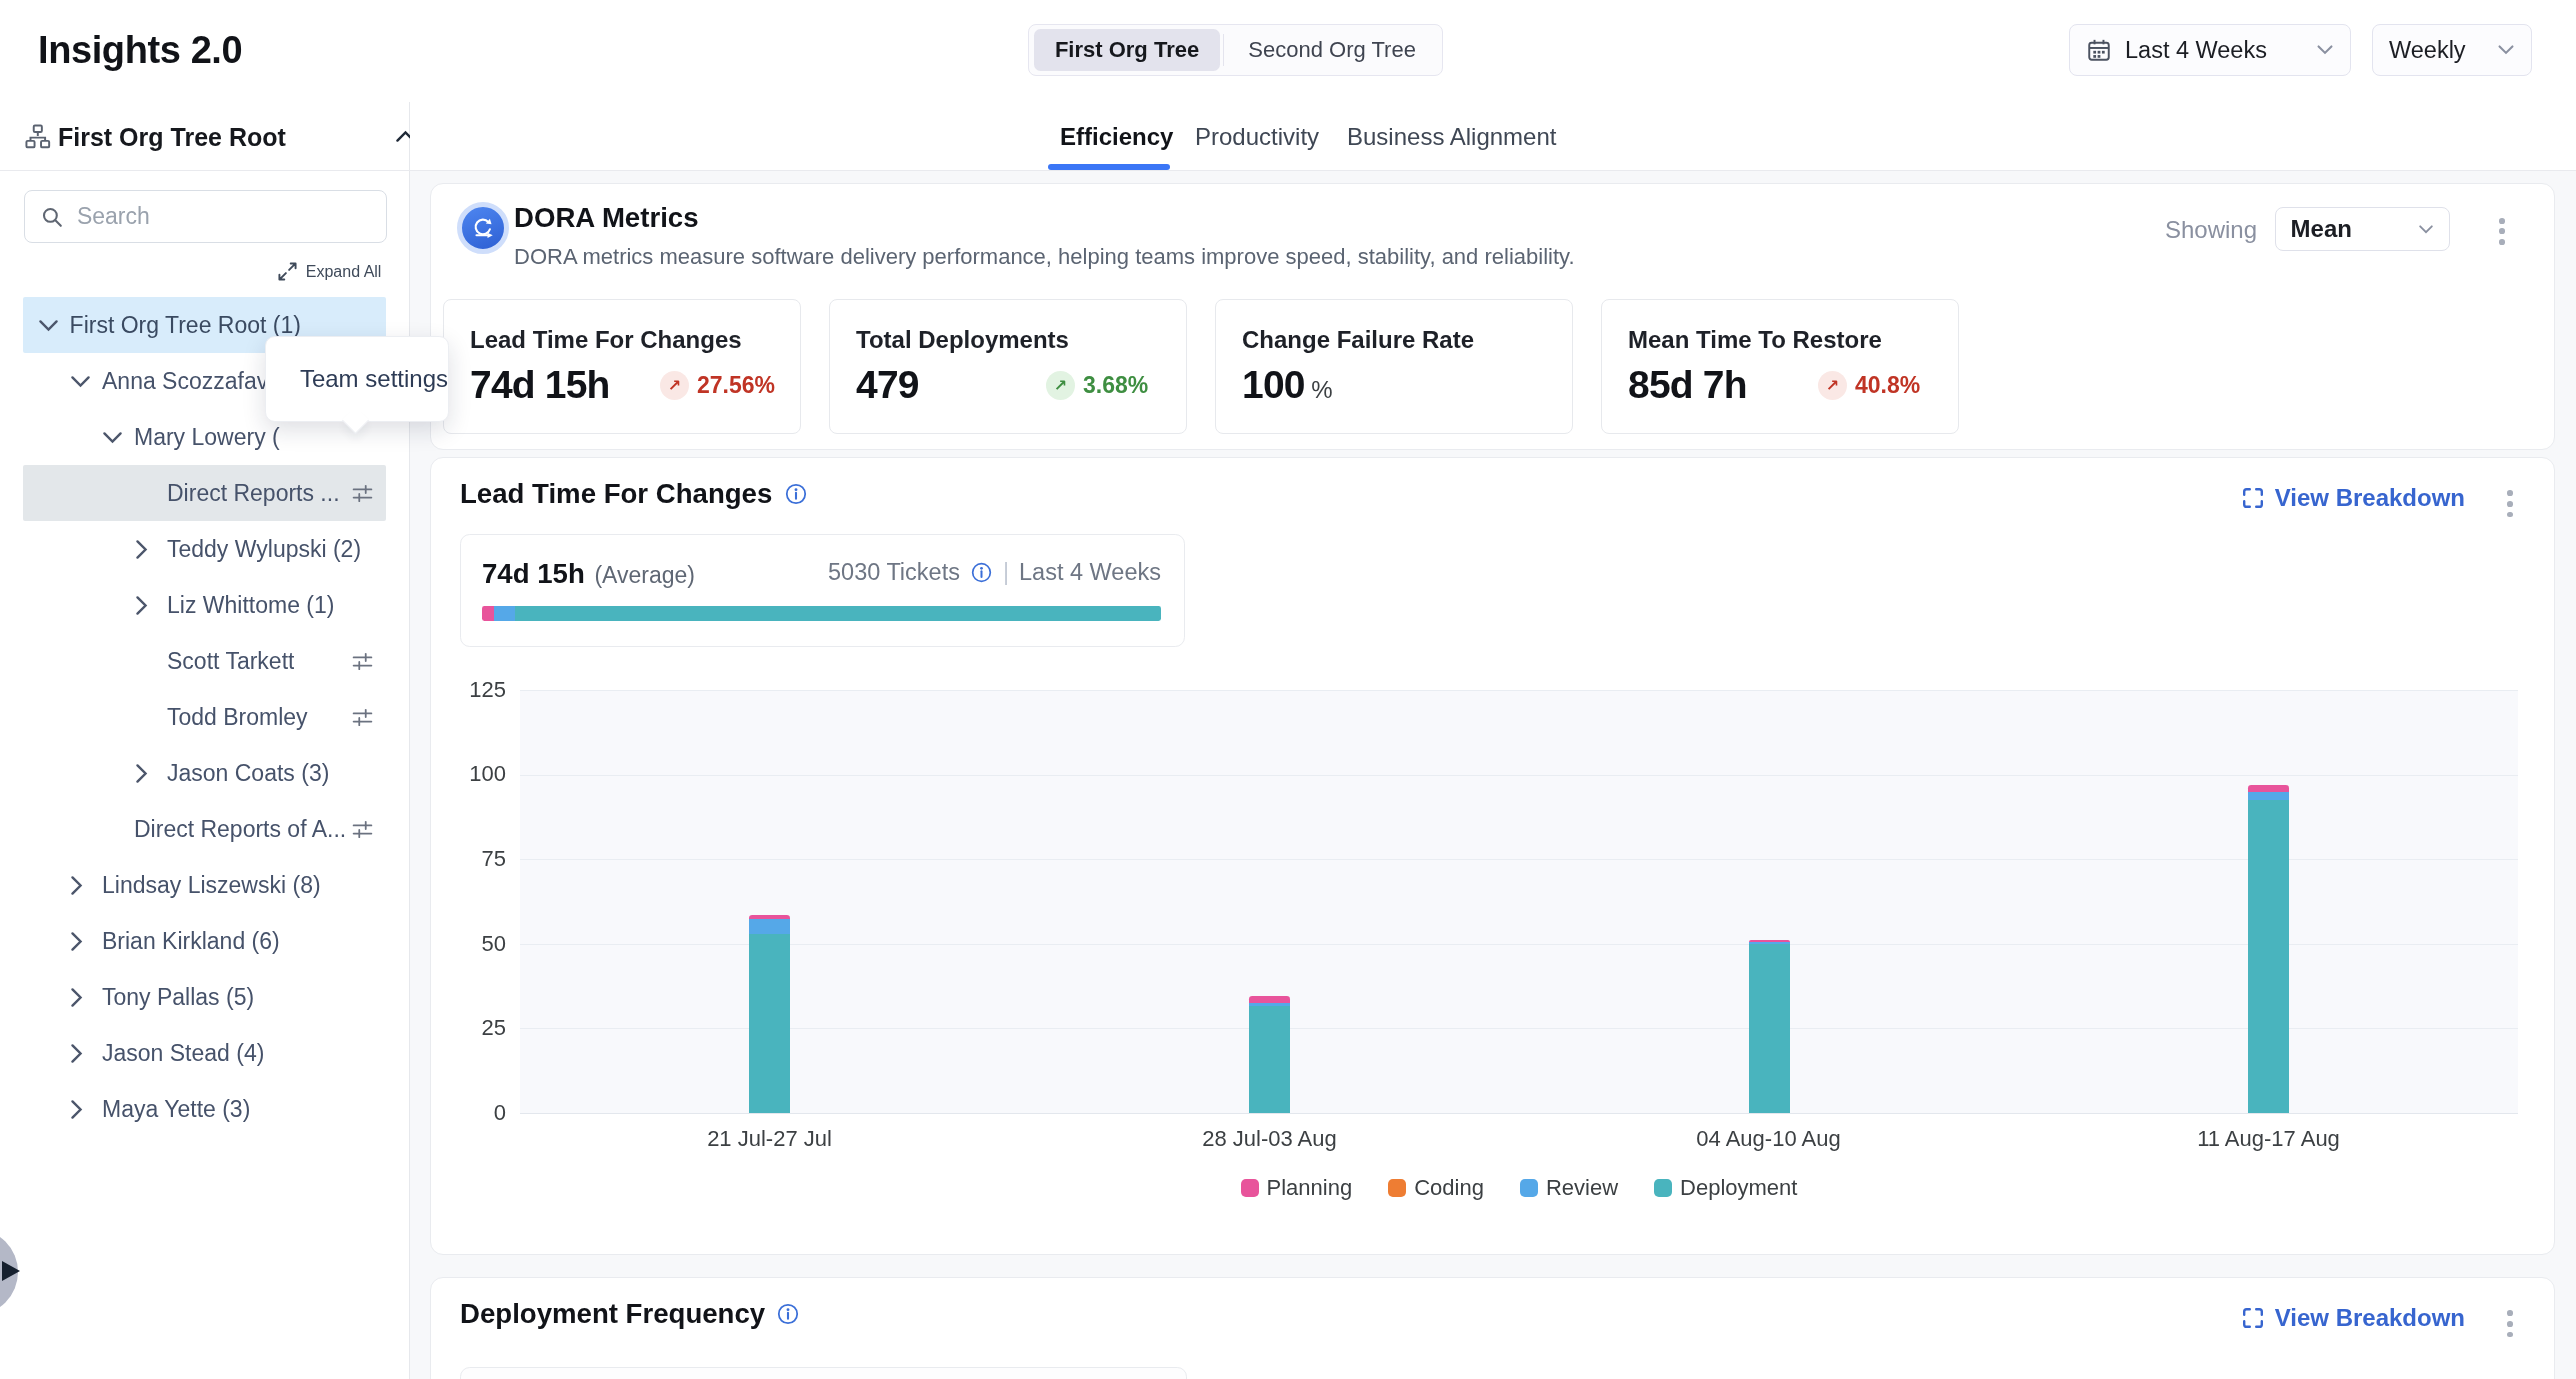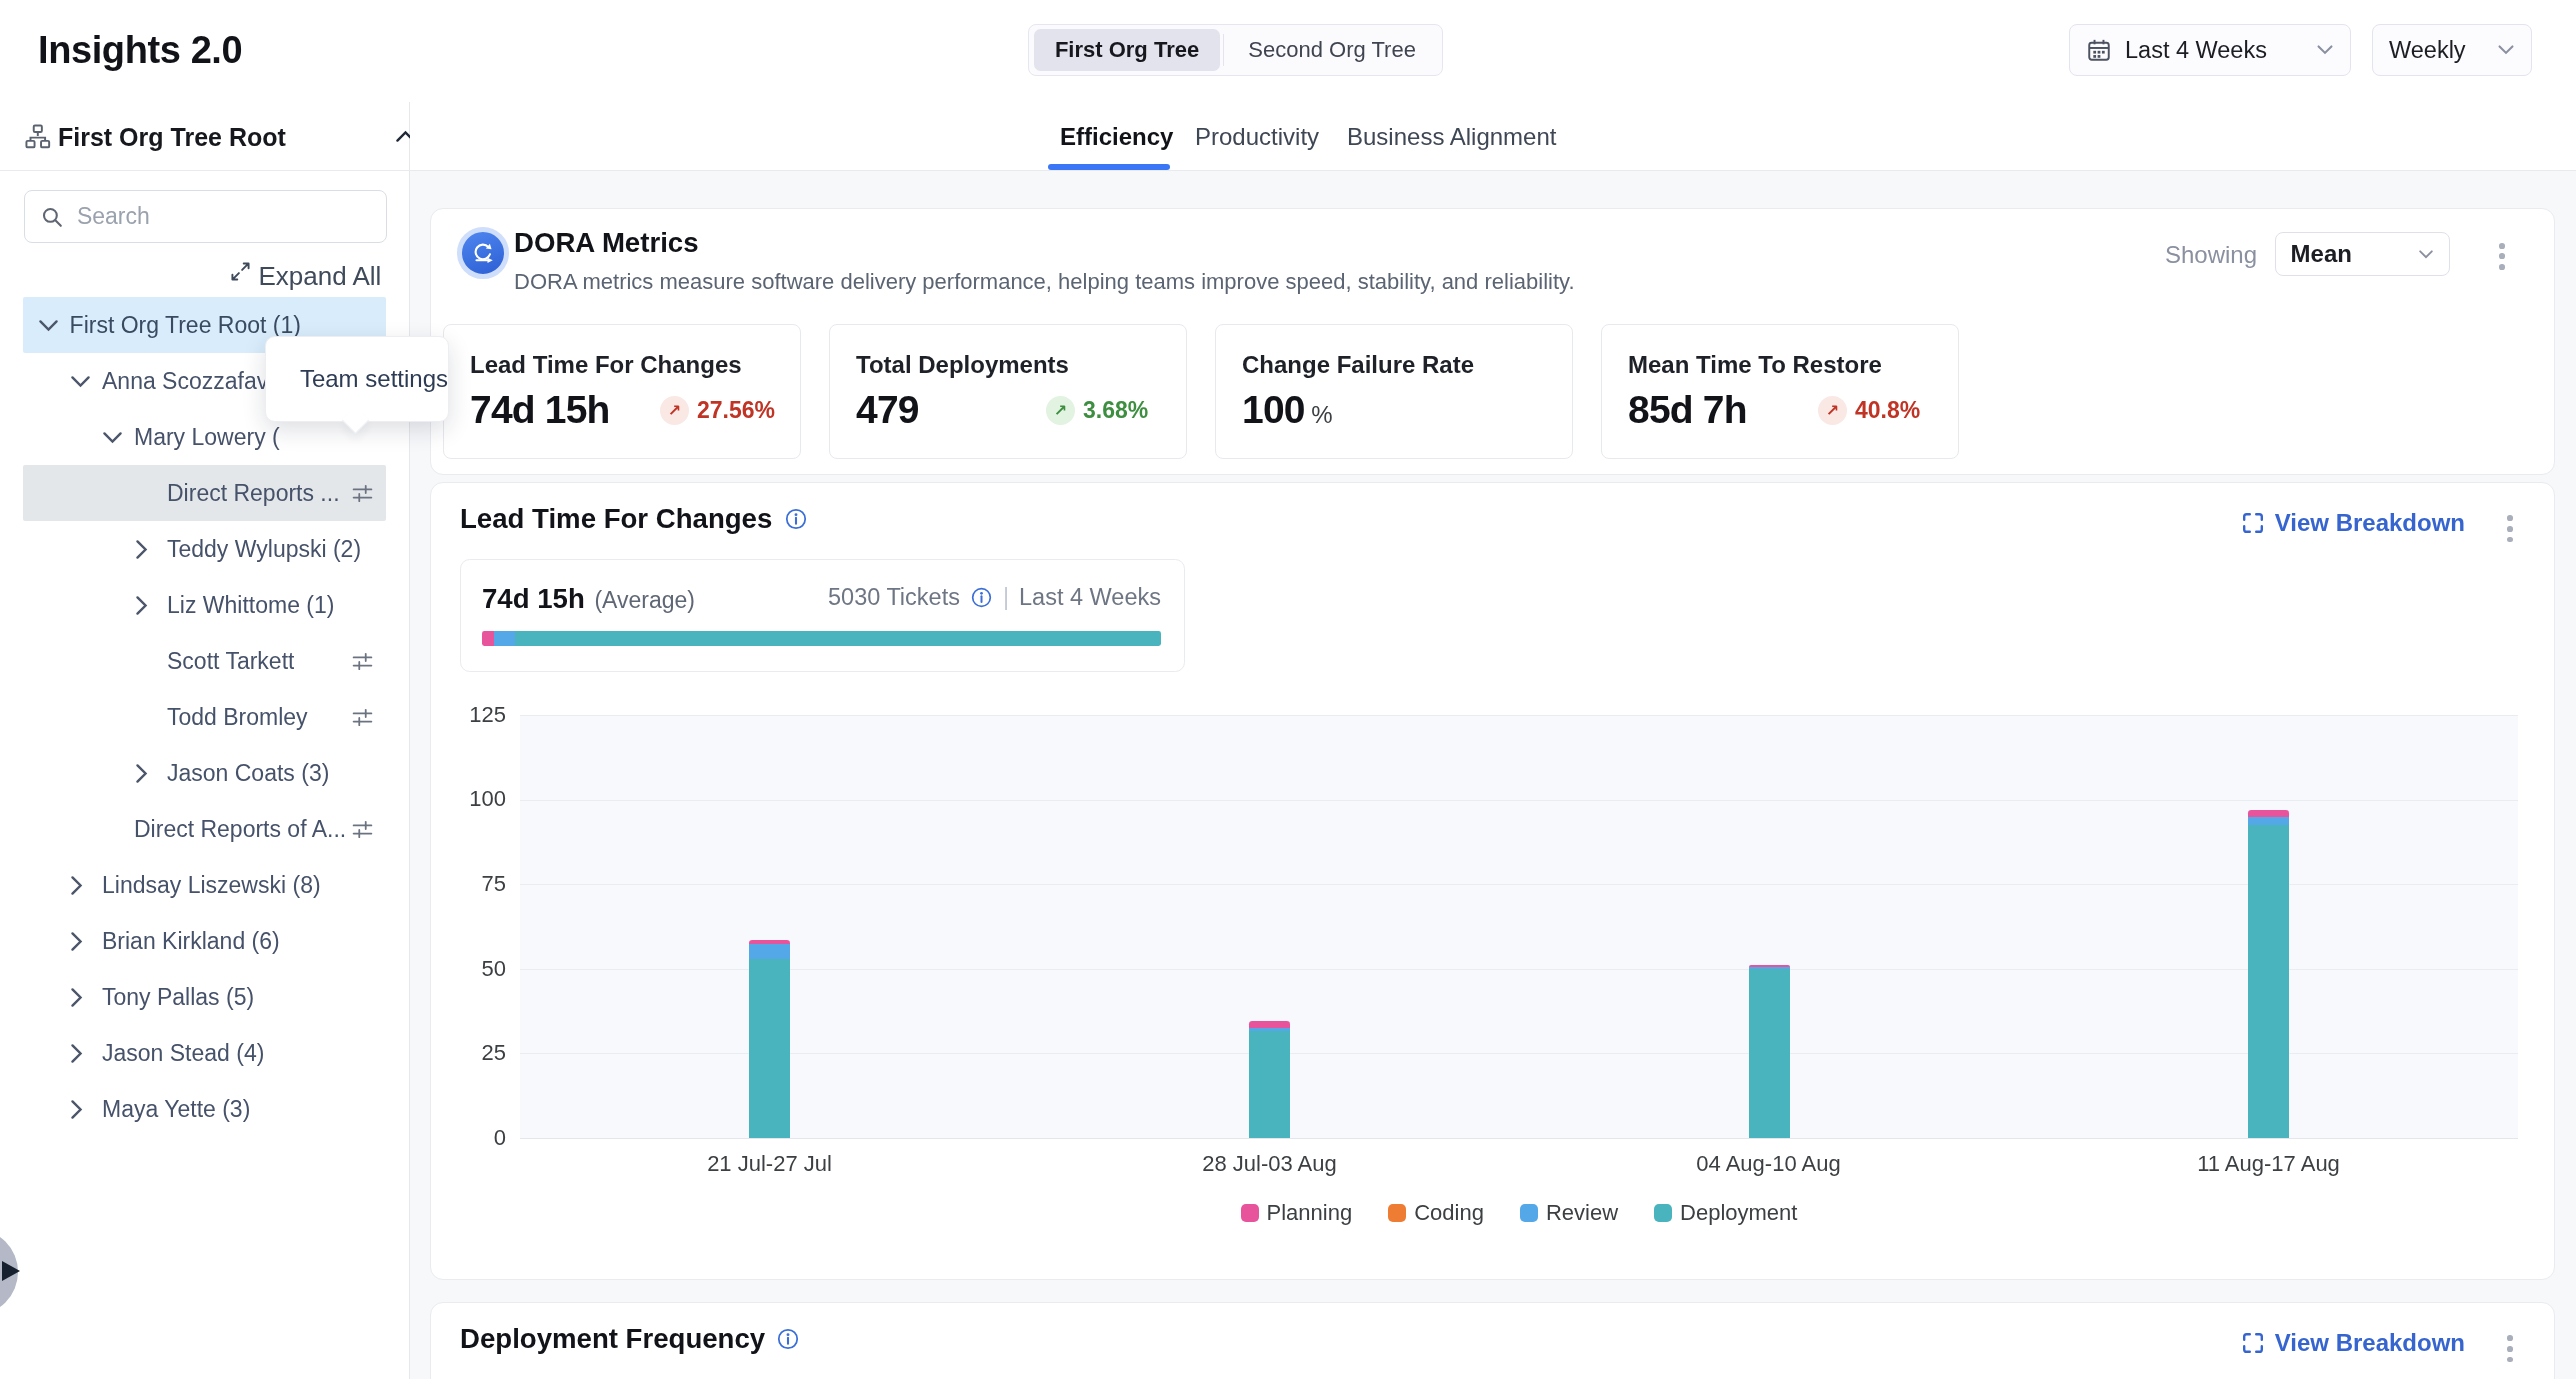--- a/index.html
+++ b/index.html
@@ -26,21 +26,21 @@
   
   .sidebar{position:absolute;left:0;top:102px;width:410px;bottom:0;background:#fff;border-right:0.8px solid #e6e8ec;box-sizing:border-box;}
   .sb-head{position:absolute;left:0;top:0;width:100%;height:68px;border-bottom:0.8px solid #e9eaee;padding-left:32px;}
   .sb-title{position:absolute;left:58px;top:21px;font-size:25px;font-weight:700;color:#16181d;}
   .sb-collapse{position:absolute;right:21px;top:19.5px;width:29px;height:29px;display:flex;align-items:center;justify-content:center;cursor:pointer;}
   .search-box{position:absolute;left:24px;top:88px;width:363px;height:53px;border:0.8px solid #d9dee5;border-radius:8px;
               background:#fff;display:flex;align-items:center;box-sizing:border-box;padding:0 14.6px;gap:11.3px;}
   .search-box input{border:none;outline:none;font-size:23px;flex:1;color:#16181d;background:transparent;
                     font-family:"Liberation Sans","DejaVu Sans",sans-serif;}
   .search-box input::placeholder{color:#9aa2ad;}
-  .expand-all{position:absolute;right:27.6px;top:159px;display:flex;align-items:flex-start;gap:8px;font-size:26px;color:#3f4a5a;cursor:pointer;}
+  .expand-all{position:absolute;right:27.6px;top:159px;display:flex;align-items:center;gap:8px;font-size:16px;color:#3f4a5a;cursor:pointer;}
   .org-tree{position:absolute;left:0;top:195px;right:0;}
   .tree-row{margin:0 23px;height:56px;display:flex;align-items:center;border-radius:2px;box-sizing:border-box;cursor:pointer;}
   .tree-row.selected{background:#d8ecfb;}
   .tree-row.hover{background:#e3e7ea;}
   .chev-slot{width:32px;flex:0 0 32px;display:flex;align-items:center;}
   .tree-label{font-size:23px;color:#46526a;white-space:nowrap;overflow:hidden;}
   .tree-row.selected .tree-label{color:#3a4a61;}
   .sliders{margin-left:auto;margin-right:13px;display:flex;cursor:pointer;}
 
   
@@ -50,21 +50,21 @@
   .tooltip-caret{position:absolute;left:80px;bottom:-9px;width:18px;height:18px;background:#fff;transform:rotate(45deg);
                  border-right:0.8px solid #eceef2;border-bottom:0.8px solid #eceef2;box-shadow:4.9px 4.9px 8px rgba(20,30,60,.05);}
 
   
   .main-bg{position:absolute;left:410px;top:170px;right:0;bottom:0;background:#f7f8fa;}
   .tabbar{position:absolute;left:410px;top:102px;right:0;height:68px;background:#fff;border-bottom:0.8px solid #e9eaee;}
   .tab{position:absolute;top:21px;font-size:24px;color:#3f4754;cursor:pointer;}
   .tab.active{font-weight:700;color:#111318;}
   .tab-underline{position:absolute;left:638px;top:62px;width:122px;height:5.7px;border-radius:3.2px;background:#3b76f6;}
 
-  .panel{position:absolute;background:#fff;border:0.8px solid #e9ebef;border-radius:13px;box-sizing:border-box;margin-top:25px;}
+  .panel{position:absolute;background:#fff;border:0.8px solid #e9ebef;border-radius:13px;box-sizing:border-box;}
   .panel-dora{left:430px;top:183px;width:2125px;height:267px;}
   .panel-lead{left:430px;top:457px;width:2125px;height:798px;}
   .panel-deploy{left:430px;top:1277px;width:2125px;height:178px;}
 
   
   .dora-icon{position:absolute;left:26px;top:18px;width:42px;height:42px;border-radius:50%;
              background:linear-gradient(160deg,#4e86f0,#2d5fd3);border:5.7px solid #cfdefb;display:flex;align-items:center;justify-content:center;}
   .dora-title{position:absolute;left:83px;top:18px;font-size:27.6px;font-weight:700;color:#111318;}
   .dora-desc{position:absolute;left:83px;top:60px;font-size:22px;color:#5b6472;}
   .showing-label{position:absolute;right:297px;top:32px;font-size:24px;color:#8a90a0;}

